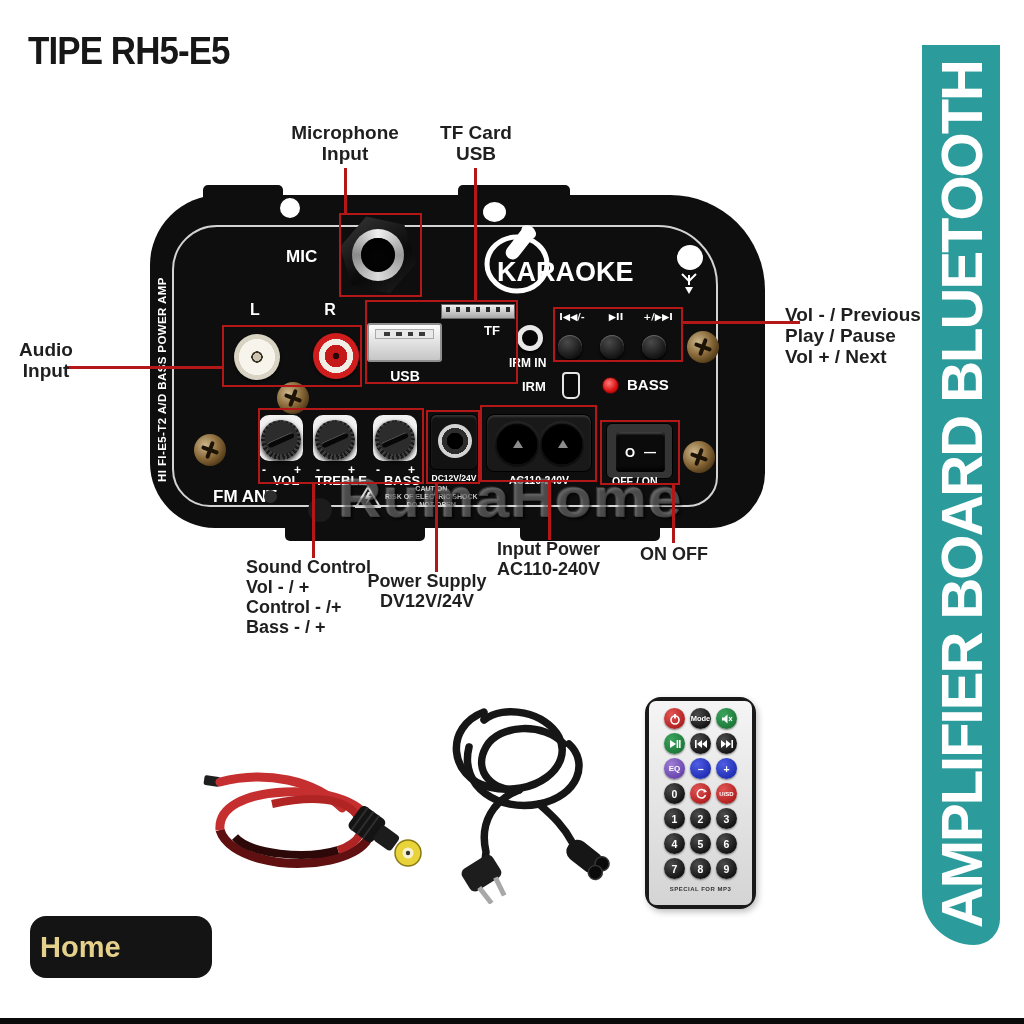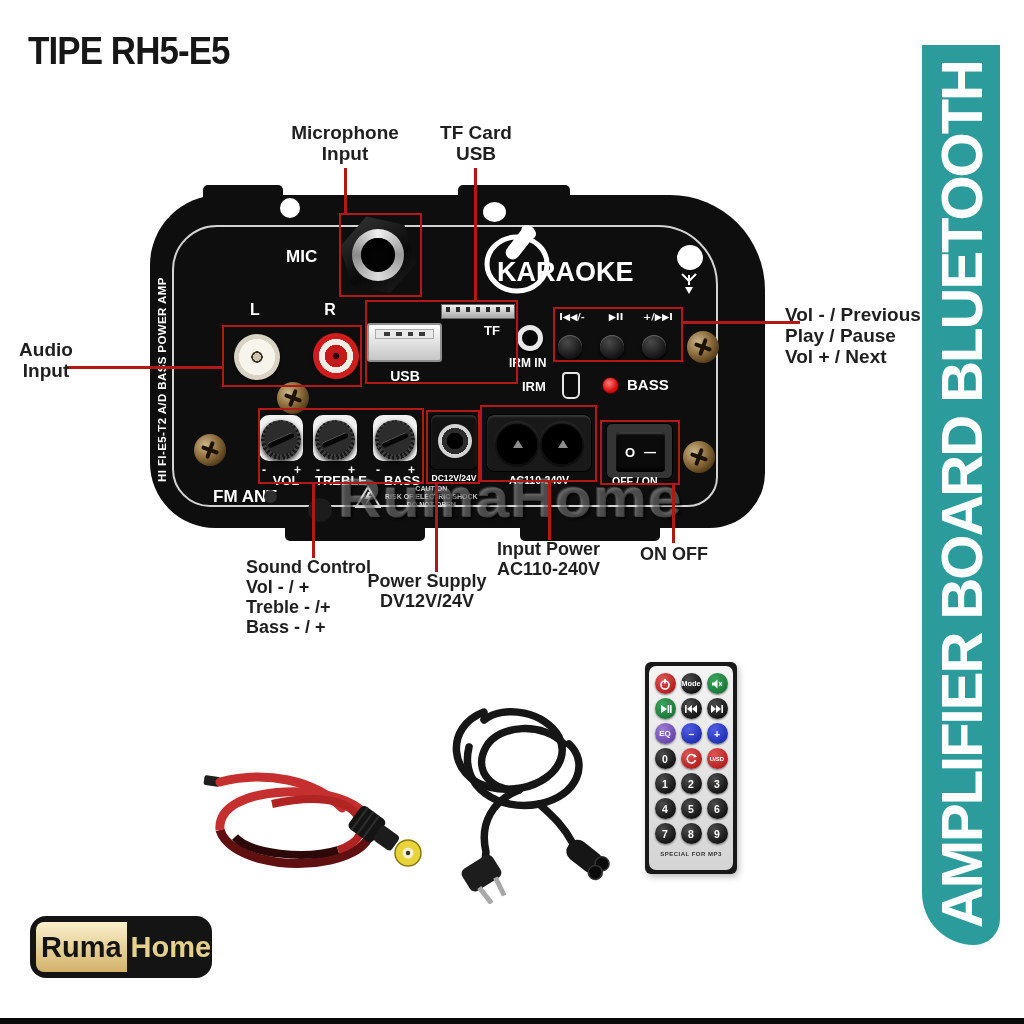--- a/index.html
+++ b/index.html
@@ -66,21 +66,21 @@
   .caution{position:absolute;left:205px;top:302px;display:flex;gap:4px;align-items:center}
   .caution .ctext{font-size:7px;line-height:8px;font-weight:700;color:#c9c9c9;text-align:center}
   .watermark{position:absolute;left:188px;top:282px;font-size:56px;font-weight:800;letter-spacing:1px;color:rgba(220,220,220,.26);text-shadow:2px 2px 2px rgba(0,0,0,.55),-1px -1px 1px rgba(255,255,255,.18);transform:scaleX(1.08);transform-origin:left;white-space:nowrap}
   
   .rbox{position:absolute;border:2px solid var(--red)}
   .rline{position:absolute;background:var(--red)}
   .lbl{position:absolute;font-weight:700;color:#1f1f1f;font-size:19px;line-height:21px}
   .lbl.c{text-align:center}
   .lbl.s{font-size:18px;line-height:20px}
   
-  .remote{position:absolute;left:645px;top:662px;width:92px;height:212px;background:#191919;border-radius:6px;padding:4px;box-shadow:2px 3px 6px rgba(0,0,0,.25)}
+  .remote{position:absolute;left:645px;top:697px;width:111px;height:212px;background:#191919;border-radius:16px;padding:4px;box-shadow:2px 3px 6px rgba(0,0,0,.25)}
   .remote-face{width:100%;height:100%;background:linear-gradient(180deg,#f5f5f5,#d4d4d4);border-radius:7px;display:flex;flex-direction:column;align-items:center;padding-top:7px;gap:4px}
   .rrow{display:flex;gap:5px}
   .rbtn{width:21px;height:21px;border-radius:50%;display:flex;align-items:center;justify-content:center;color:#fff;font-size:10.5px;font-weight:700;box-shadow:0 1px 2px rgba(0,0,0,.5)}
   .rb-red{background:radial-gradient(circle at 35% 30%,#e25555,#b42222 70%,#7d0f0f)}
   .rb-green{background:radial-gradient(circle at 35% 30%,#3aa45c,#1e7a3a 70%,#125226)}
   .rb-black{background:radial-gradient(circle at 35% 30%,#4c4c4c,#121212 75%)}
   .rb-purple{background:radial-gradient(circle at 35% 30%,#9e7ed6,#6a47ae 70%)}
   .rb-blue{background:radial-gradient(circle at 35% 30%,#4f5ee2,#2130b6 70%)}
   .rbtn.small{font-size:6px}
   .rbtn.mode{font-size:7.5px}
@@ -270,21 +270,21 @@
     <div>Input</div>
 </div>
 <div class="lbl" style="left:785px;top:304px">
   <div>Vol - / Previous</div>
     <div>Play / Pause</div>
     <div>Vol + / Next</div>
 </div>
 <div class="lbl s" style="left:246px;top:557px">
   <div>Sound Control</div>
     <div>Vol - / +</div>
-    <div>Treble - /+</div>
+    <div>Control - /+</div>
     <div>Bass - / +</div>
 </div>
 <div class="lbl s c" style="left:364px;top:571px;width:126px">
   <div>Power Supply</div>
     <div>DV12V/24V</div>
 </div>
 <div class="lbl s" style="left:497px;top:539px">
   <div>Input Power</div>
     <div>AC110-240V</div>
 </div>
@@ -395,21 +395,18 @@
     <div class="rrow">
       <div class="rbtn rb-black">7</div>
       <div class="rbtn rb-black">8</div>
       <div class="rbtn rb-black">9</div>
     </div>
     <div class="rfooter">SPECIAL FOR MP3</div>
   </div>
 </div>
 
 <div class="logo">
-  <div class="gold">
-      <span>Ruma</span>
-    </div>
   <div class="dark">
       <span>Home</span>
     </div>
 </div>
 
 <div class="bottom-bar"></div>
 
 </body></html>

